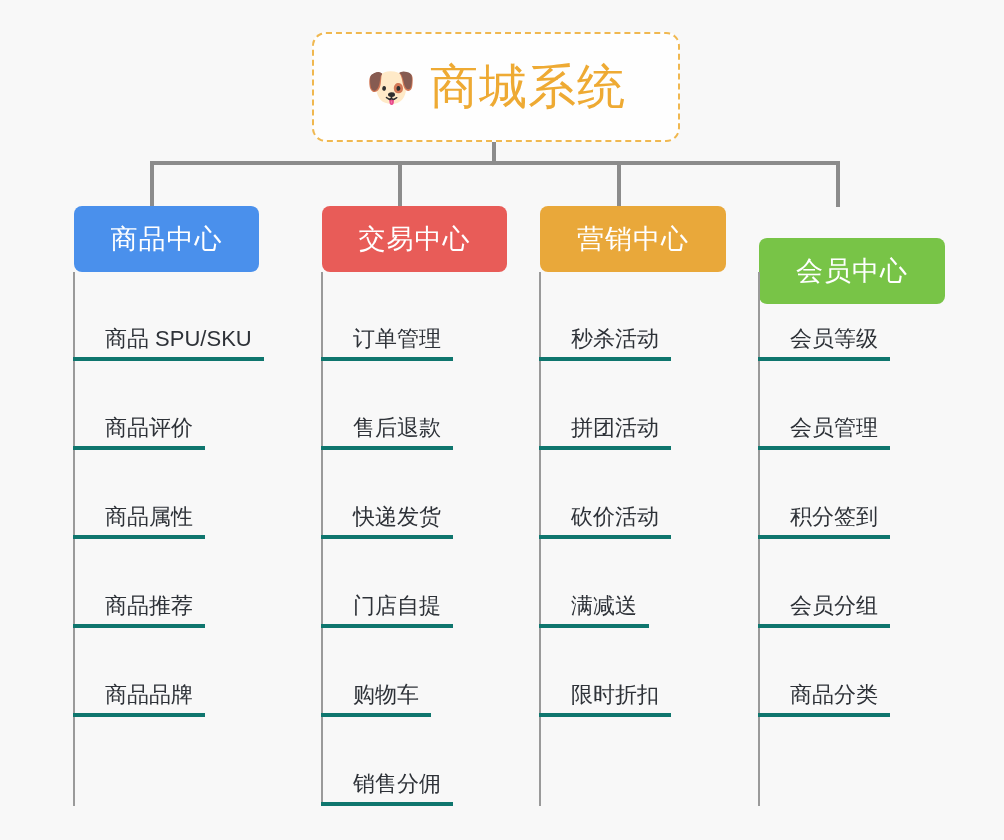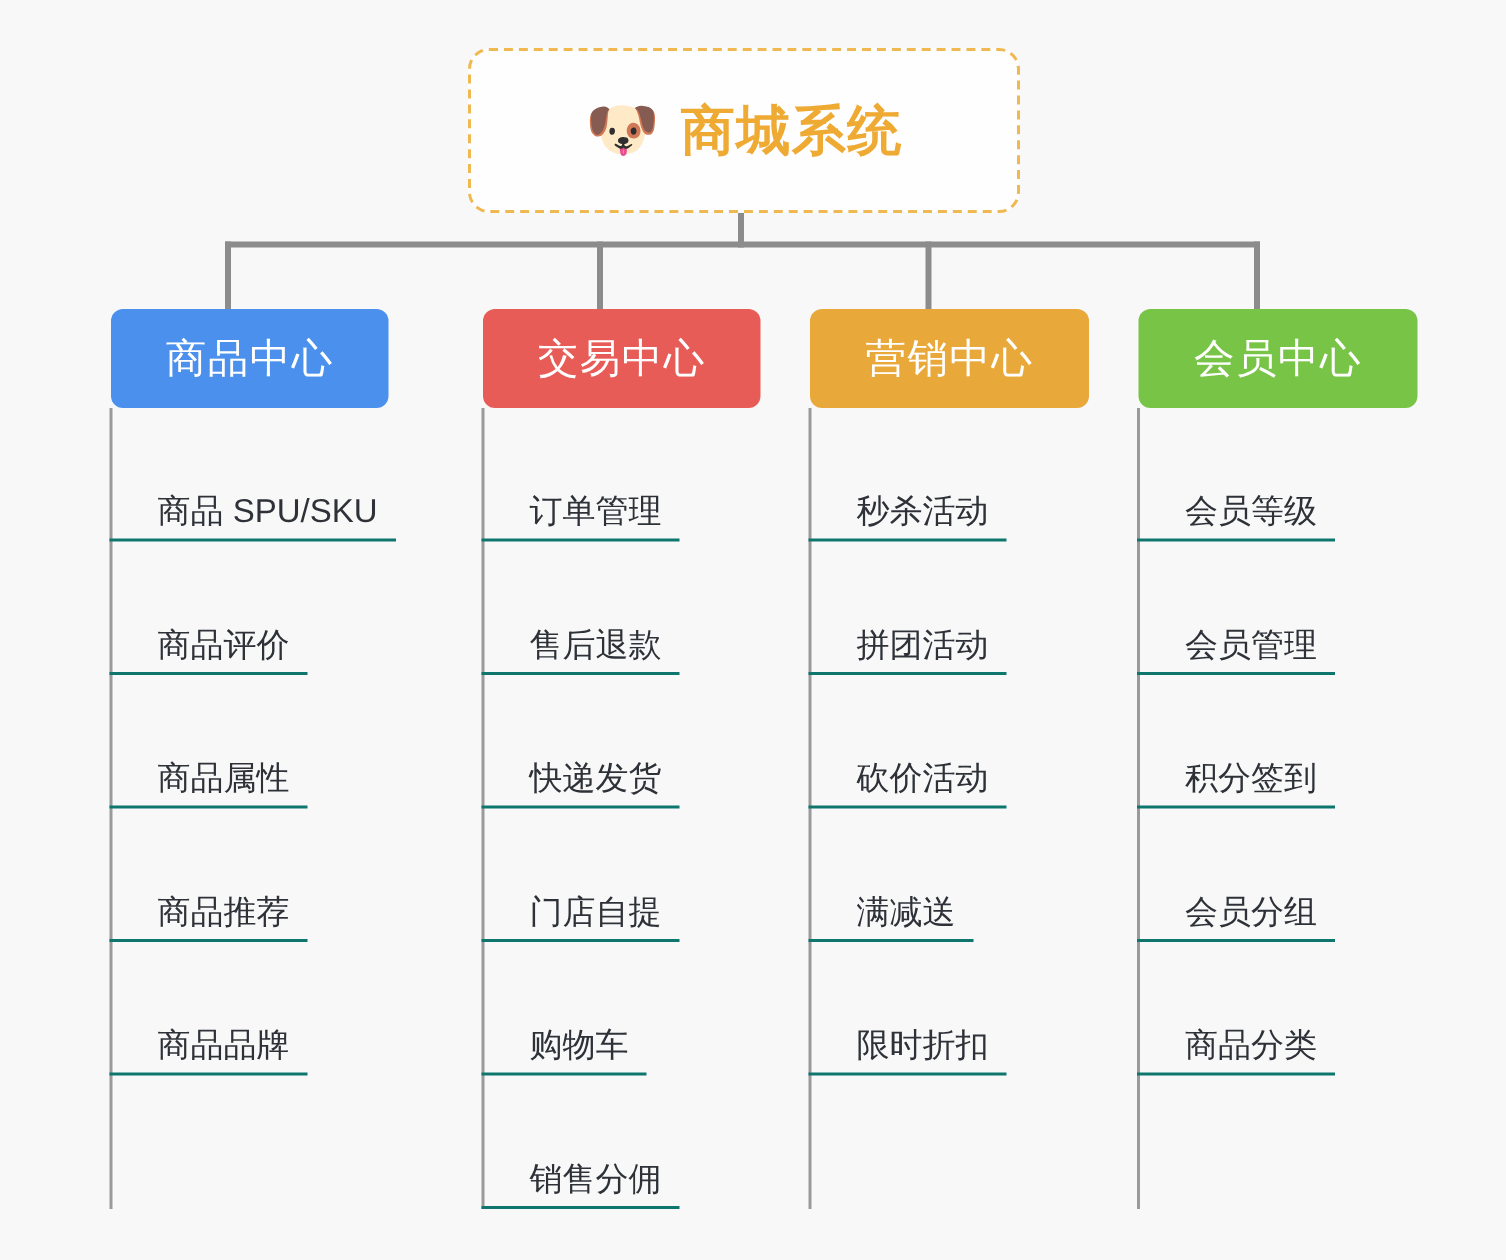--- a/index.html
+++ b/index.html
@@ -36,25 +36,24 @@
     align-items: center;
     justify-content: center;
     gap: 14px;
   }
   .root-emoji {
     font-size: 40px;
     line-height: 1;
     display: block;
   }
   .root-title {
-    font-size: 36px;
+    font-size: 48px;
     color: #eeaa33;
     letter-spacing: 1px;
     white-space: nowrap;
-    font-weight: bold;
   }
 
   
   .conn {
     position: absolute;
     background: #8c8c8c;
   }
   .conn-v { width: 4px; }
   .conn-h { height: 4px; }
 
@@ -101,21 +100,21 @@
     height: 89px;
     display: flex;
     align-items: flex-end;
   }
   .leaf-label {
     display: inline-block;
     padding: 0 12px 6px 32px;
     font-size: 22px;
     color: #2e3238;
     white-space: nowrap;
-    border-bottom: 2px solid #0f766e;
+    border-bottom: 4px solid #0f766e;
     line-height: 1.1;
   }
 </style>
 </head>
 <body>
 
 <div id="mindmap">
 
   <div class="root-node" style="border-color: rgb(240, 184, 80);">
     <span class="root-emoji">🐶</span>
@@ -200,21 +199,21 @@
       <li class="leaf-item">
           <span class="leaf-label">满减送</span>
         </li>
       <li class="leaf-item">
           <span class="leaf-label">限时折扣</span>
         </li>
     </ul>
   </div>
 
   <div class="branch" style="left:745px; width:186px;">
-    <div class="branch-header" style="width: 186px; background: rgb(120, 196, 71);">
+    <div class="branch-header" style="width: 186px; background: rgb(120, 196, 71); margin-top: 32px;">
       <span>会员中心</span>
     </div>
     <div class="branch-trunk" style="height: 534px;"></div>
     <ul class="leaf-list">
       <li class="leaf-item">
           <span class="leaf-label">会员等级</span>
         </li>
       <li class="leaf-item">
           <span class="leaf-label">会员管理</span>
         </li>

